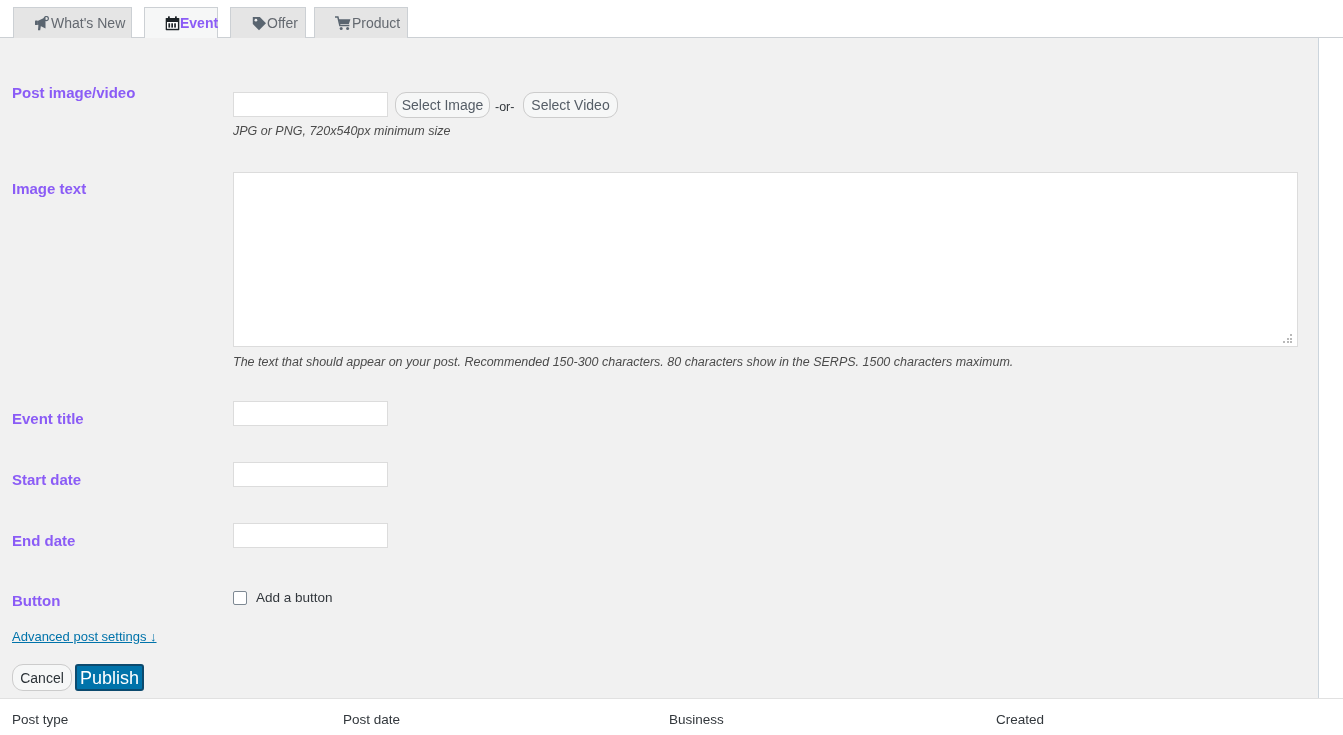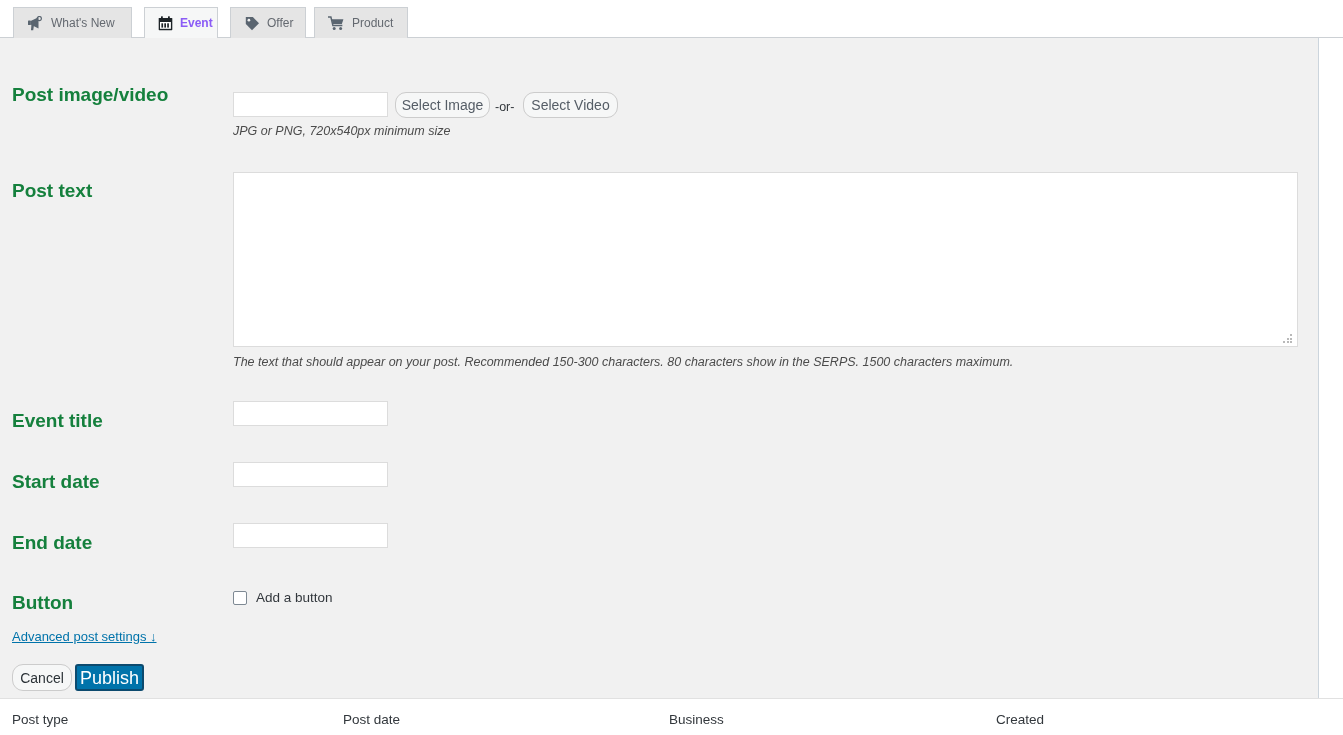--- a/index.html
+++ b/index.html
@@ -27,27 +27,26 @@
     border-bottom: 1px solid #ccd0d4;
     box-sizing: border-box;
   }
   .tab {
     position: absolute;
     top: 7px;
     height: 31px;
     box-sizing: border-box;
     display: flex;
     align-items: center;
-    gap: 7px;
-    padding: 0 13px;
+    padding: 0 20px;
     background: #e5e5e5;
     border: 1px solid #ccd0d4;
     border-bottom: none;
     color: #646970;
-    font-size: 12px;
+    font-size: 14px;
     line-height: 1;
     cursor: pointer;
     user-select: none;
   }
   .tab.active {
     background: #f6f7f7;
     border-color: #ccd0d4;
     color: #8b5cf6;
     font-weight: bold;
     z-index: 3;
@@ -63,23 +62,23 @@
     width: 1319px;
     height: 660px;
     background: #f1f1f1;
     border-right: 1px solid #ccd5dd;
     box-sizing: border-box;
   }
 
   .row-label {
     position: absolute;
     left: 12px;
-    font-size: 19px;
+    font-size: 15px;
     font-weight: bold;
-    color: #15803d;
+    color: #8b5cf6;
     white-space: nowrap;
   }
 
   .field-input {
     position: absolute;
     box-sizing: border-box;
     background: #ffffff;
     border: 1px solid #dcdcdc;
     font-family: "Liberation Sans", sans-serif;
     font-size: 13px;
@@ -292,21 +291,21 @@
 
 <div class="form-panel">
 
   <div class="row-label" style="top:46px;">Post image/video</div>
   <input class="field-input" style="left: 233px; top: 54px; width: 155px; height: 25px;" value="">
   <div class="btn" style="left:395px;top:54px;width:95px;height:26px;">Select Image</div>
   <div class="or-text" style="left:495px;top:62px;">-or-</div>
   <div class="btn" style="left:523px;top:54px;width:95px;height:26px;">Select Video</div>
   <div class="help-text" style="left:233px;top:86px;">JPG or PNG, 720x540px minimum size</div>
 
-  <div class="row-label" style="top:142px;">Post text</div>
+  <div class="row-label" style="top:142px;">Image text</div>
   <textarea class="post-textarea" style=""></textarea>
   <div class="resize-grip">
     <i style="left:7px;top:0px;"></i>
     <i style="left:3.5px;top:3.5px;"></i>
       <i style="left:7px;top:3.5px;"></i>
     <i style="left:0px;top:7px;"></i>
       <i style="left:3.5px;top:7px;"></i>
       <i style="left:7px;top:7px;"></i>
   </div>
   <div class="help-text" style="left:233px;top:317px;text-align:center;">The text that should appear on your post. Recommended 150-300 characters. 80 characters show in the SERPS. 1500 characters maximum.</div>

